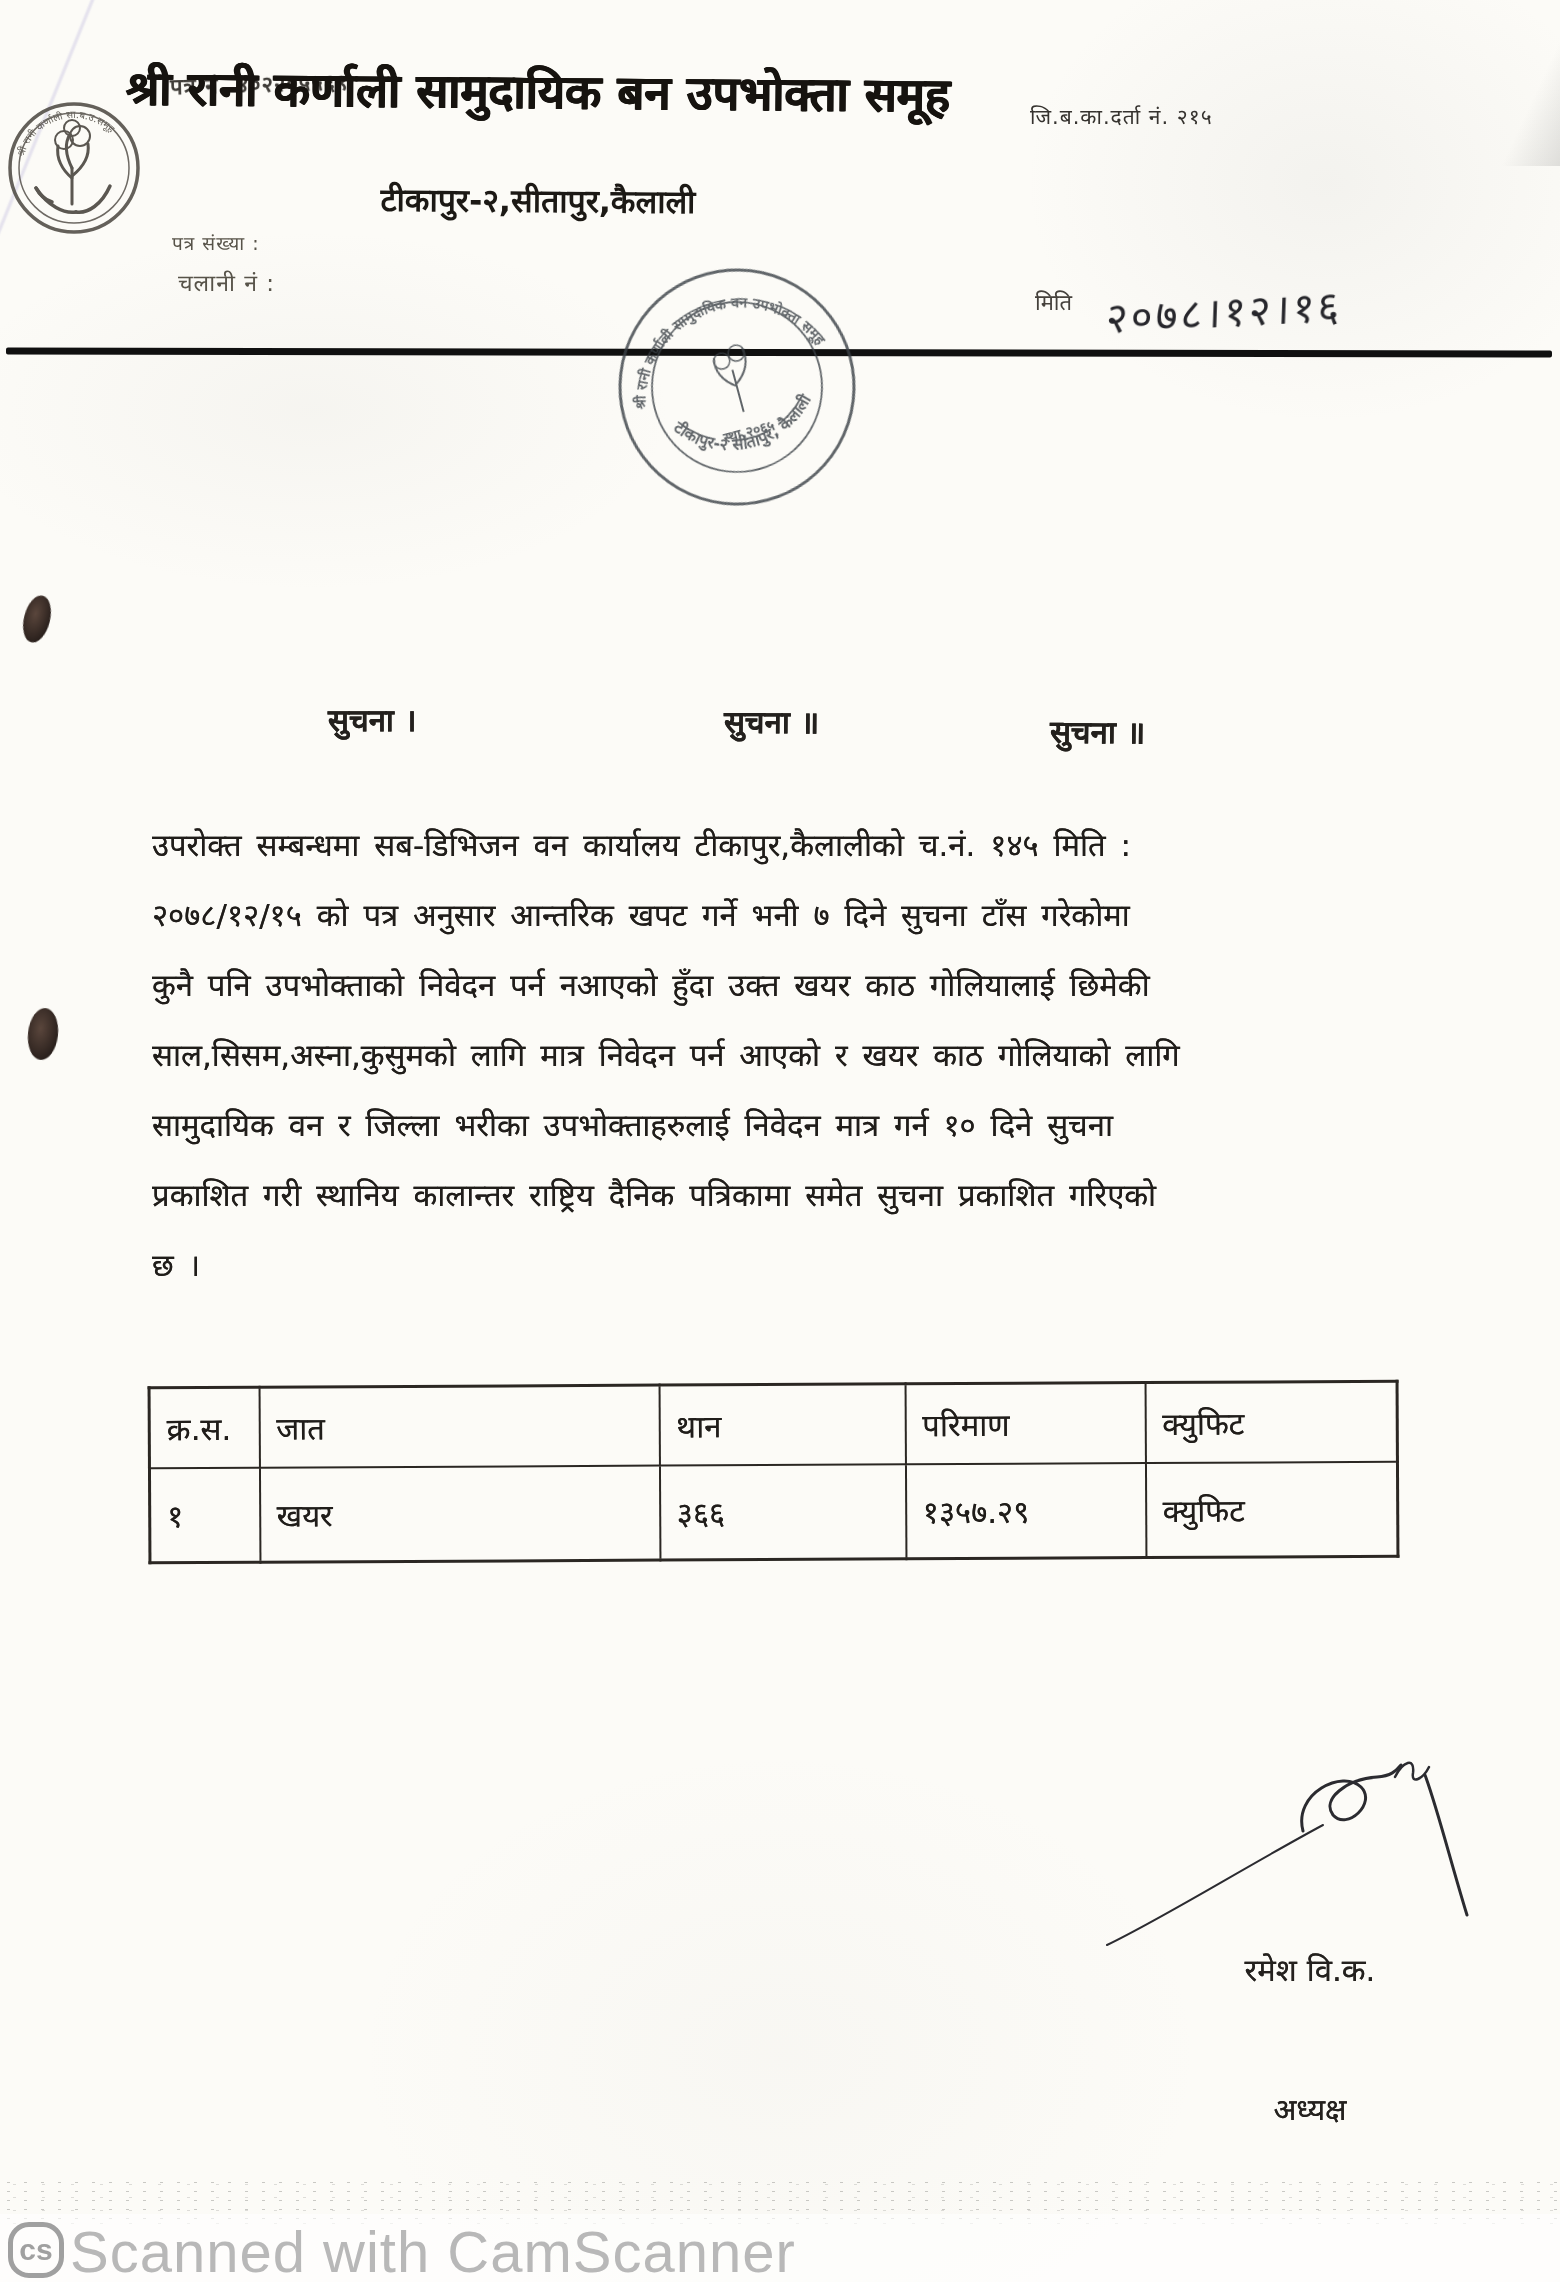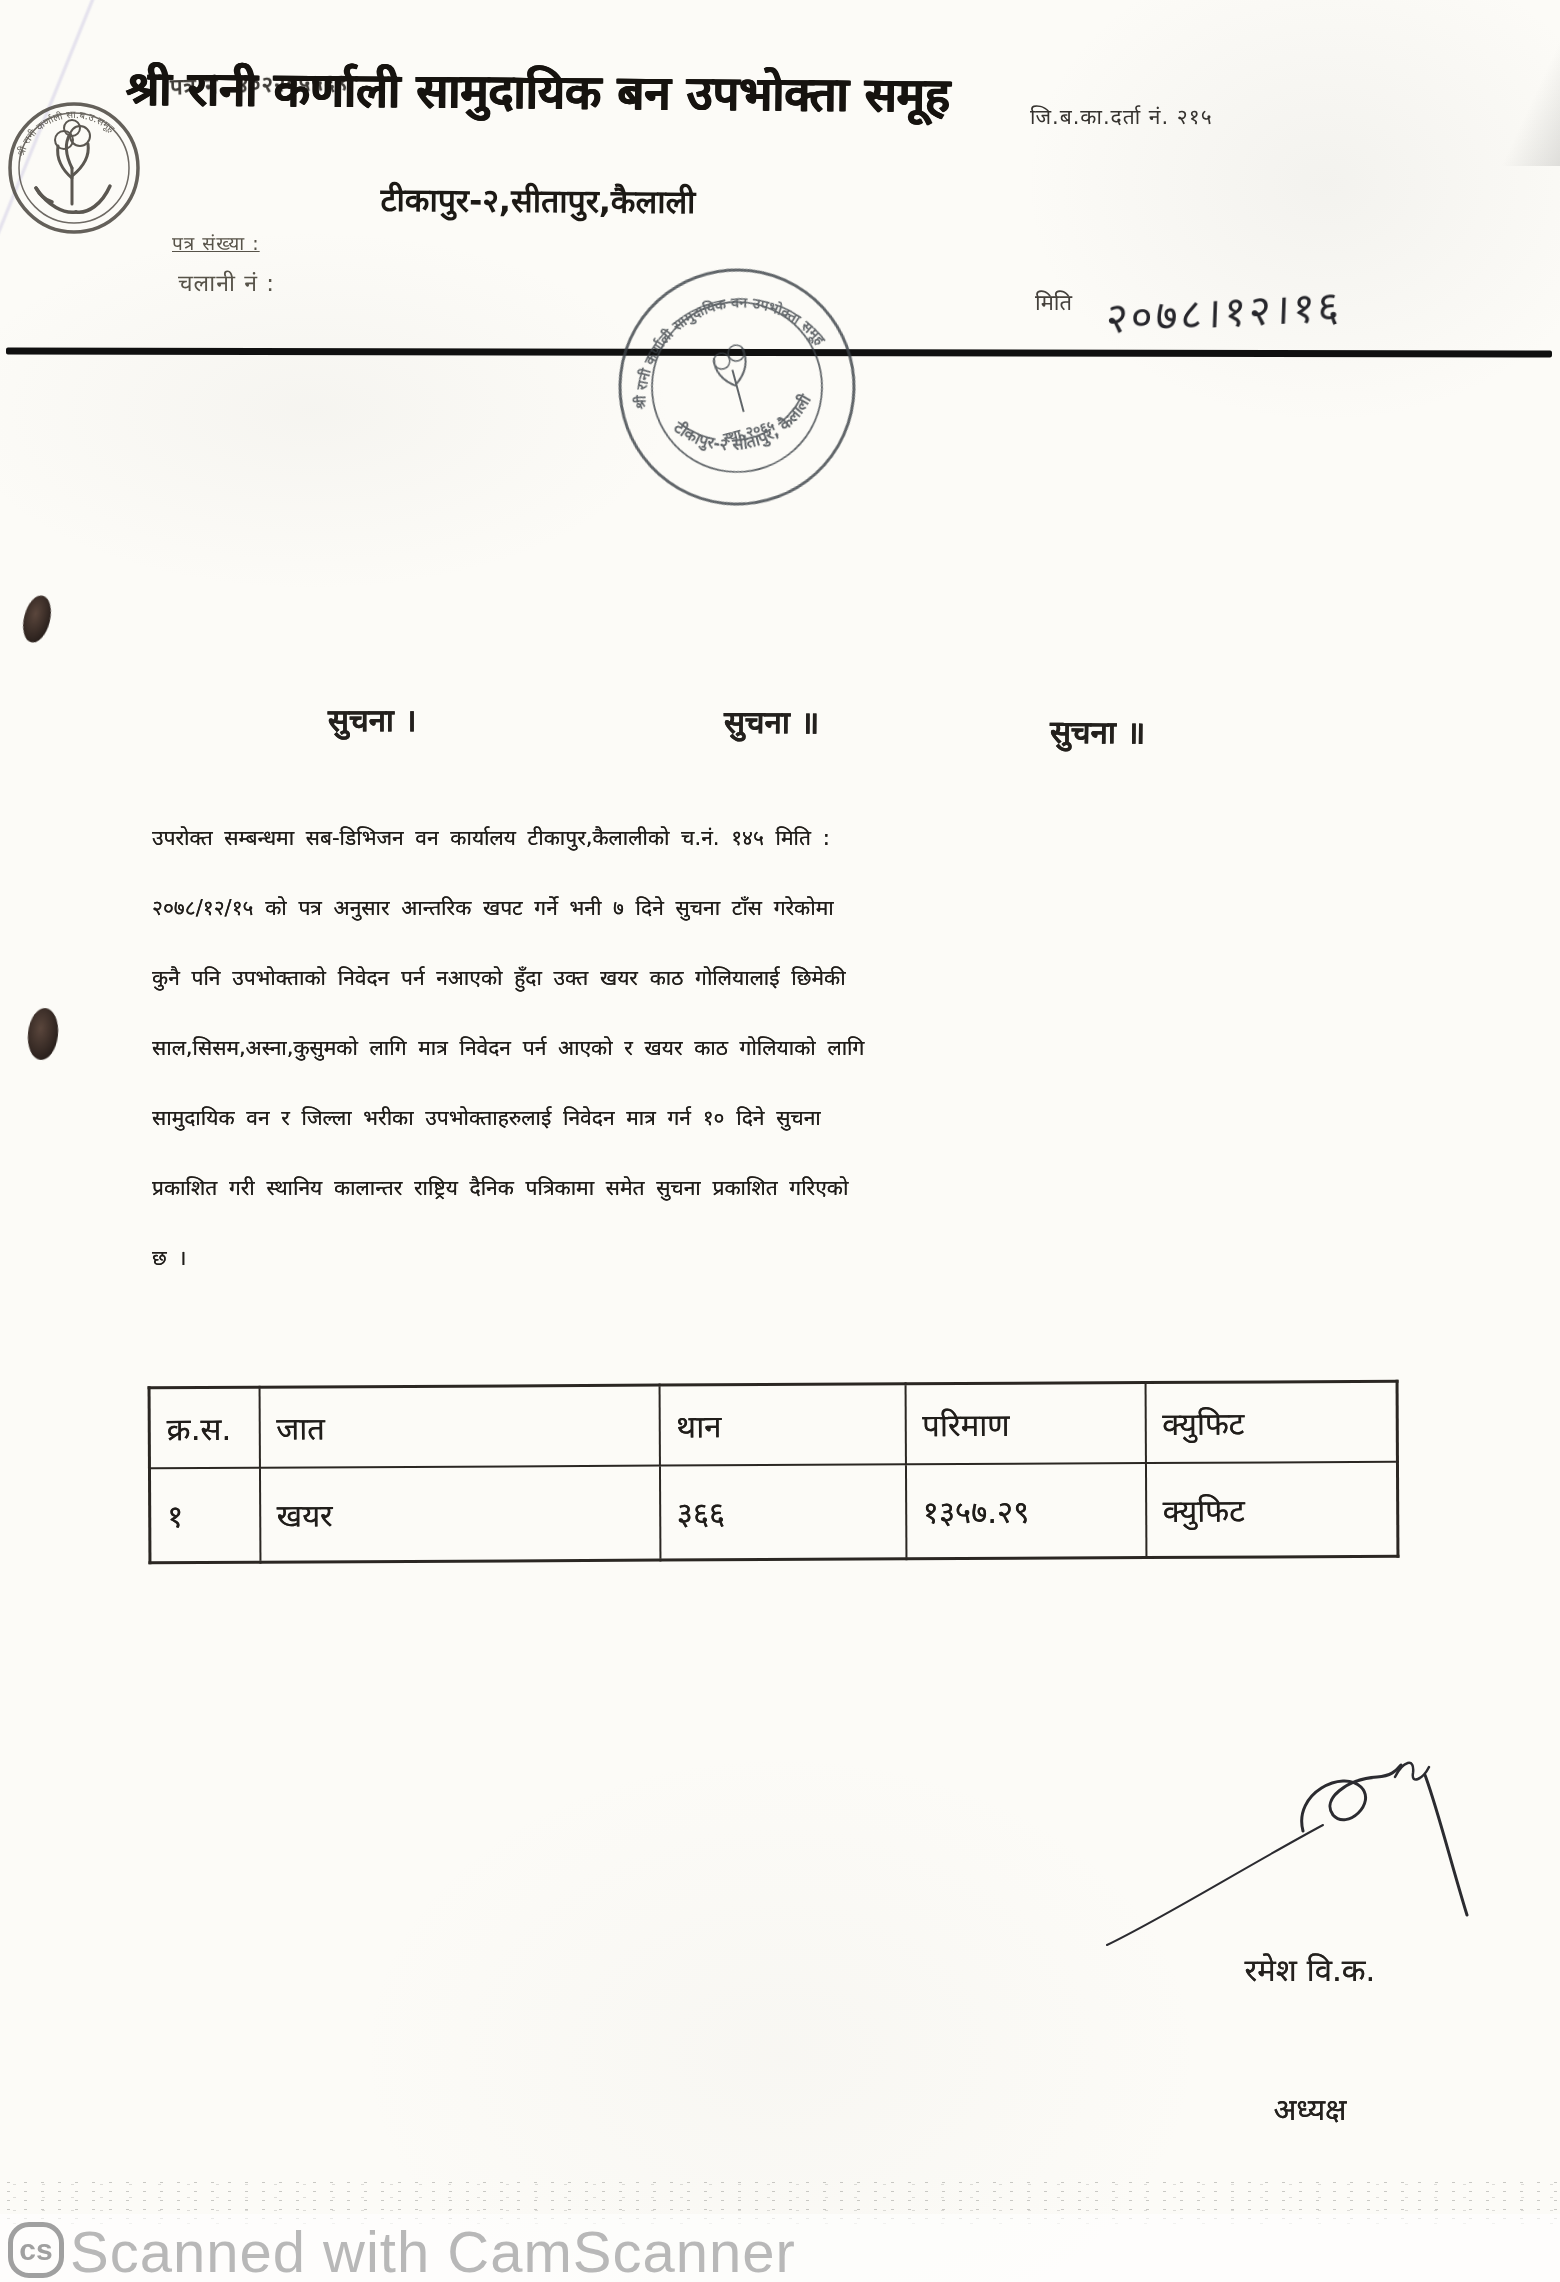--- a/index.html
+++ b/index.html
@@ -29,40 +29,40 @@
 
   
   .letter-no{left:170px;top:68px;font-size:22px;color:#3f3c38;filter:blur(.6px);
     letter-spacing:1px;transform:rotate(-1.5deg);font-weight:600;}
   .reg-no{left:1030px;top:102px;font-size:21px;color:#35322e;filter:blur(.5px);letter-spacing:1px;}
   .org-name{left:118px;top:58px;width:840px;text-align:center;white-space:nowrap;
     font-size:47px;font-weight:800;color:#16130f;transform:rotate(.5deg);
     text-shadow:.6px 0 0 #16130f,-.6px 0 0 #16130f;}
   .org-address{left:118px;top:178px;width:840px;text-align:center;white-space:nowrap;
     font-size:32px;font-weight:700;color:#1c1915;transform:rotate(.4deg);}
-  .ref-label{left:172px;top:230px;font-size:19px;color:#575349;filter:blur(.5px);letter-spacing:1px;text-decoration:underline;}
+  .ref-label{left:172px;top:230px;font-size:19px;color:#575349;filter:blur(.5px);letter-spacing:1px;}
   .dispatch-label{left:178px;top:266px;font-size:23px;color:#575349;filter:blur(.5px);letter-spacing:1px;}
   .date-label{left:1035px;top:286px;font-size:22px;color:#45413c;filter:blur(.4px);}
   .date-value{left:1106px;top:282px;font-size:42px;color:#26262b;letter-spacing:3px;
     transform:rotate(-3deg) skewX(-5deg);filter:blur(.2px);}
   .rule{left:6px;top:349px;width:1546px;height:7px;background:#101010;transform:rotate(.12deg);border-radius:2px;}
 
   .logo-svg{left:6px;top:92px;opacity:.85;filter:blur(.4px);}
   .stamp-svg{left:612px;top:262px;transform:rotate(-15deg);opacity:.8;filter:blur(.5px);}
 
   
   .notice-heading{font-size:31px;font-weight:600;color:#23201d;white-space:nowrap;
     text-shadow:0 0 .5px rgba(35,32,29,.9);}
   .nh-1{left:328px;top:698px;}
   .nh-2{left:724px;top:700px;transform:rotate(.4deg);}
   .nh-3{left:1050px;top:710px;transform:rotate(.6deg);}
 
   
   .body-par{left:152px;top:823px;width:1260px;}
-  .body-line{height:70px;font-size:21px;white-space:nowrap;word-spacing:5px;
+  .body-line{height:70px;font-size:31px;white-space:nowrap;word-spacing:5px;
     color:#201d1a;text-shadow:0 0 .6px rgba(32,29,26,.85);}
 
   
   .wood-table{left:148px;top:1383px;transform:rotate(-.3deg);}
   table{border-collapse:collapse;table-layout:fixed;width:1248px;
     border:3px solid #2b2723;background:transparent;}
   th,td{border:2.5px solid #2b2723;font-size:31px;font-weight:400;text-align:left;
     padding:0 0 0 16px;vertical-align:middle;color:#201d1a;
     text-shadow:0 0 .5px rgba(32,29,26,.85);}
   th{height:78px;}

